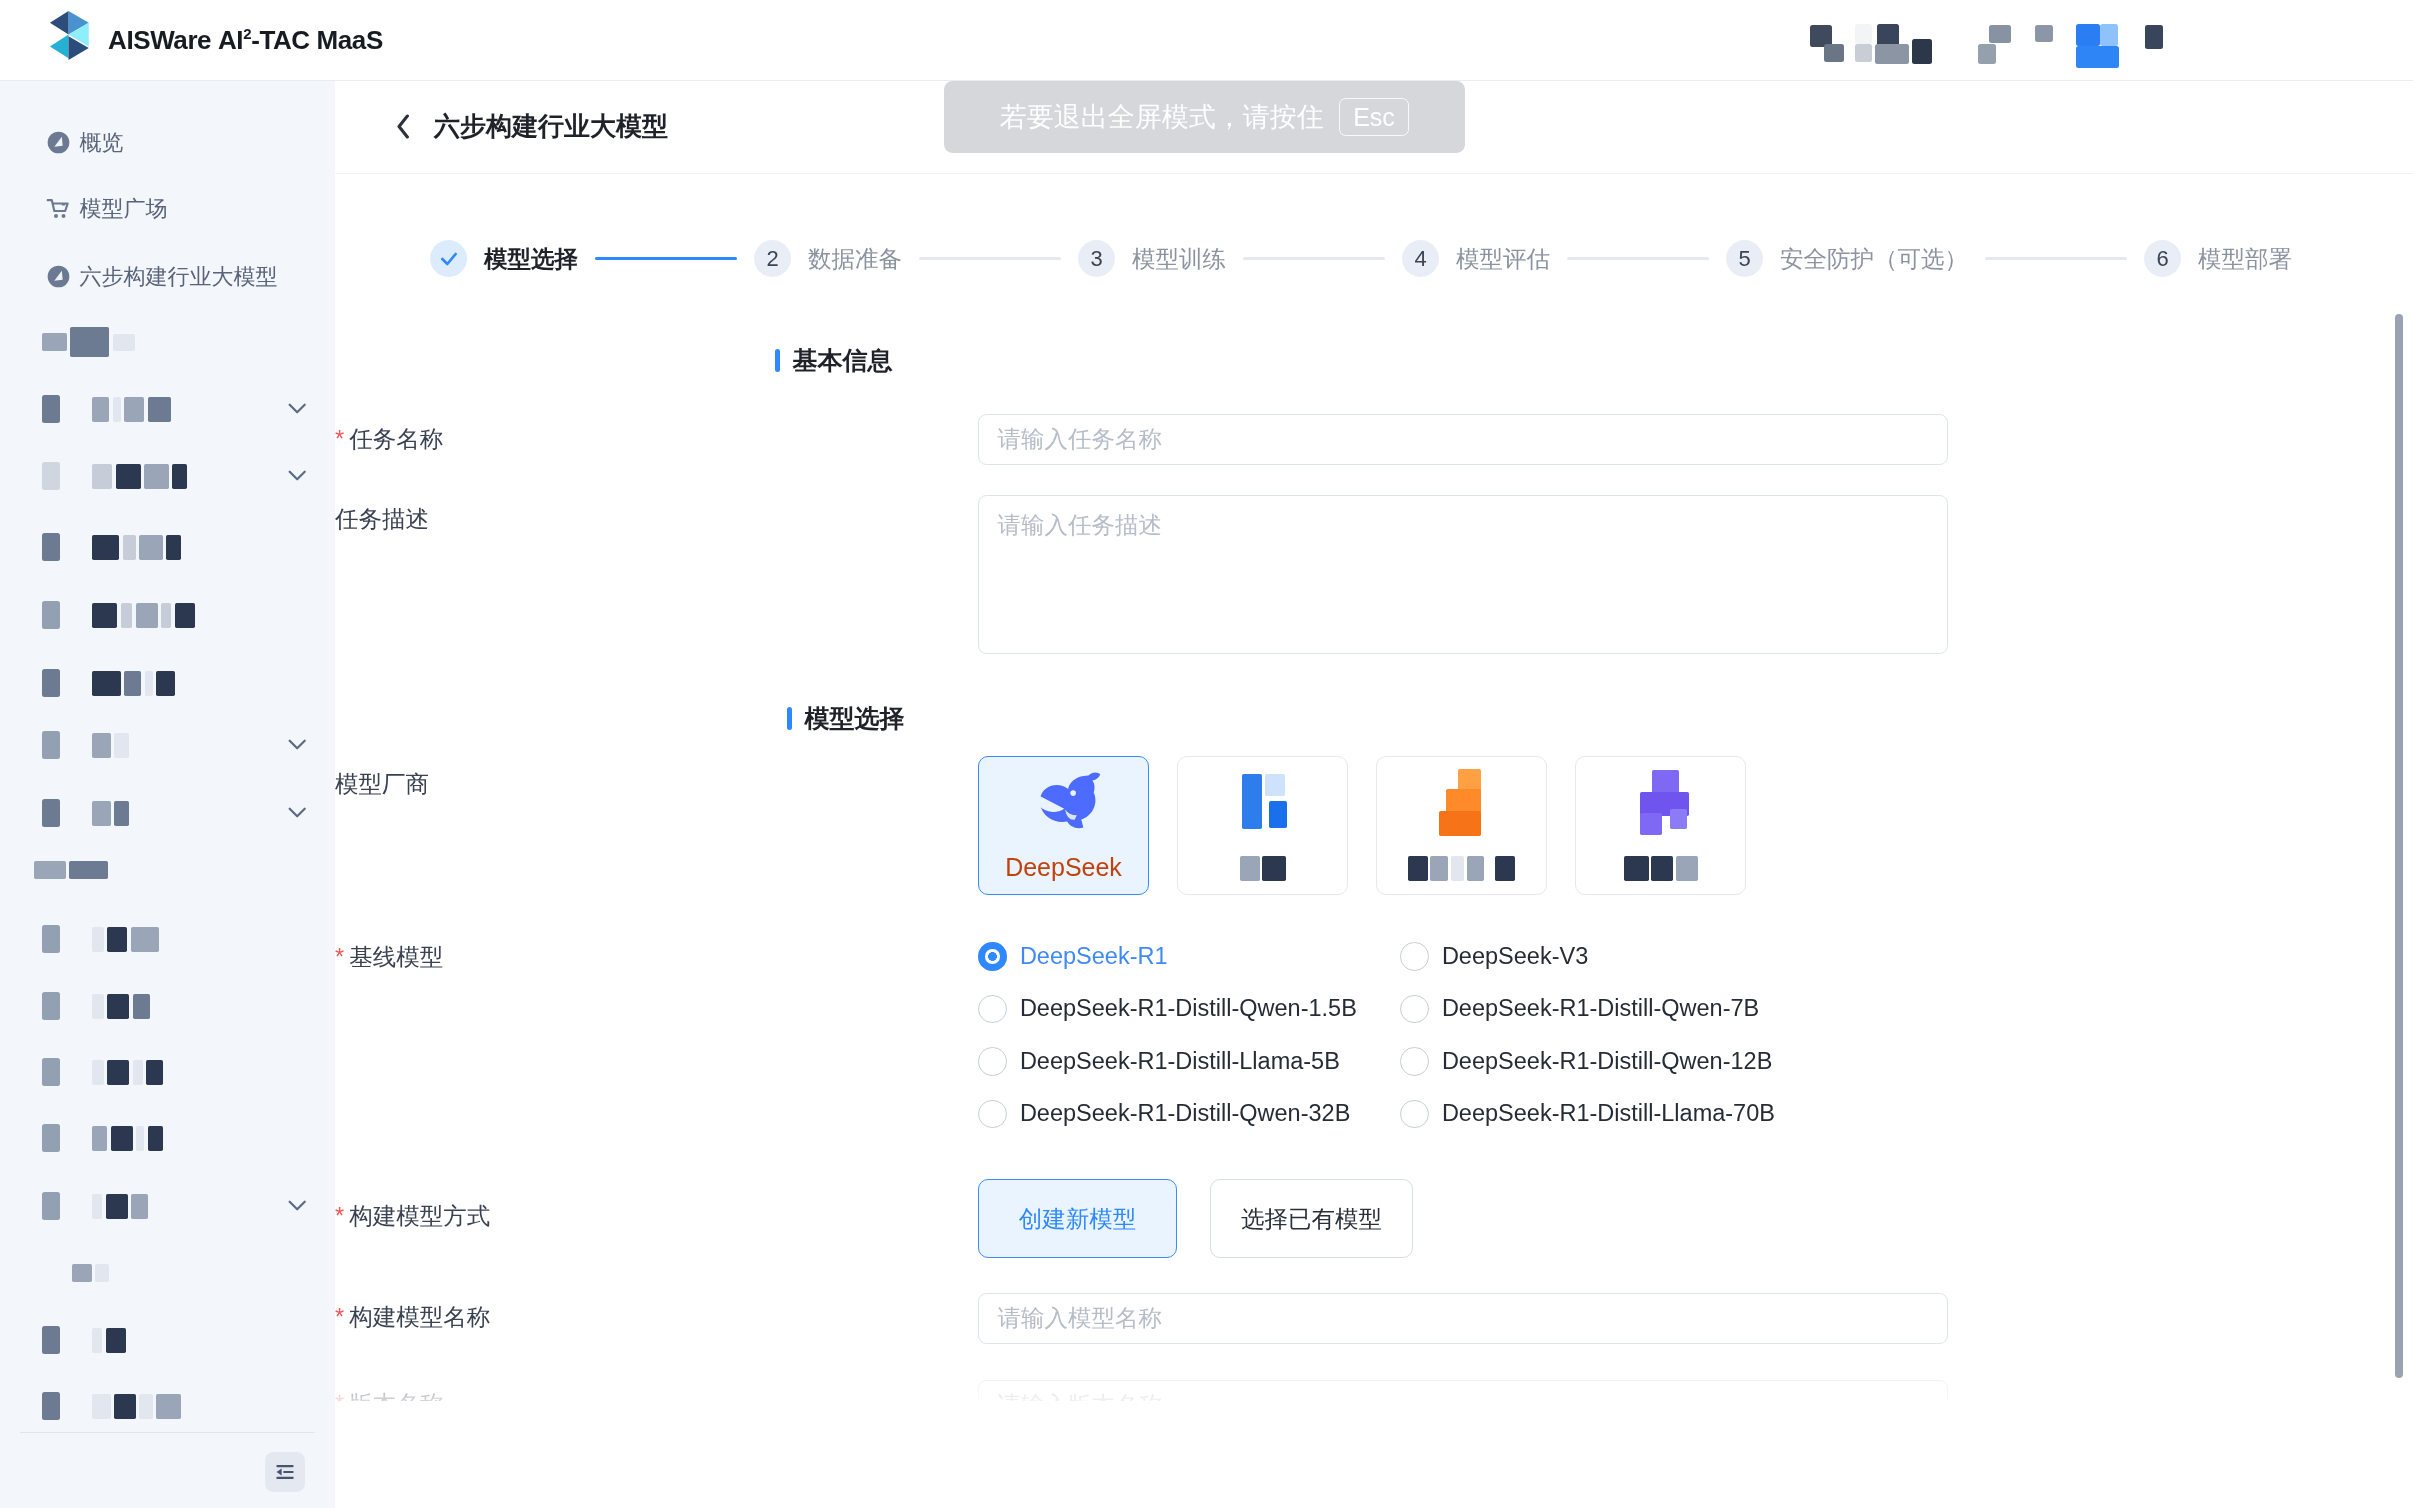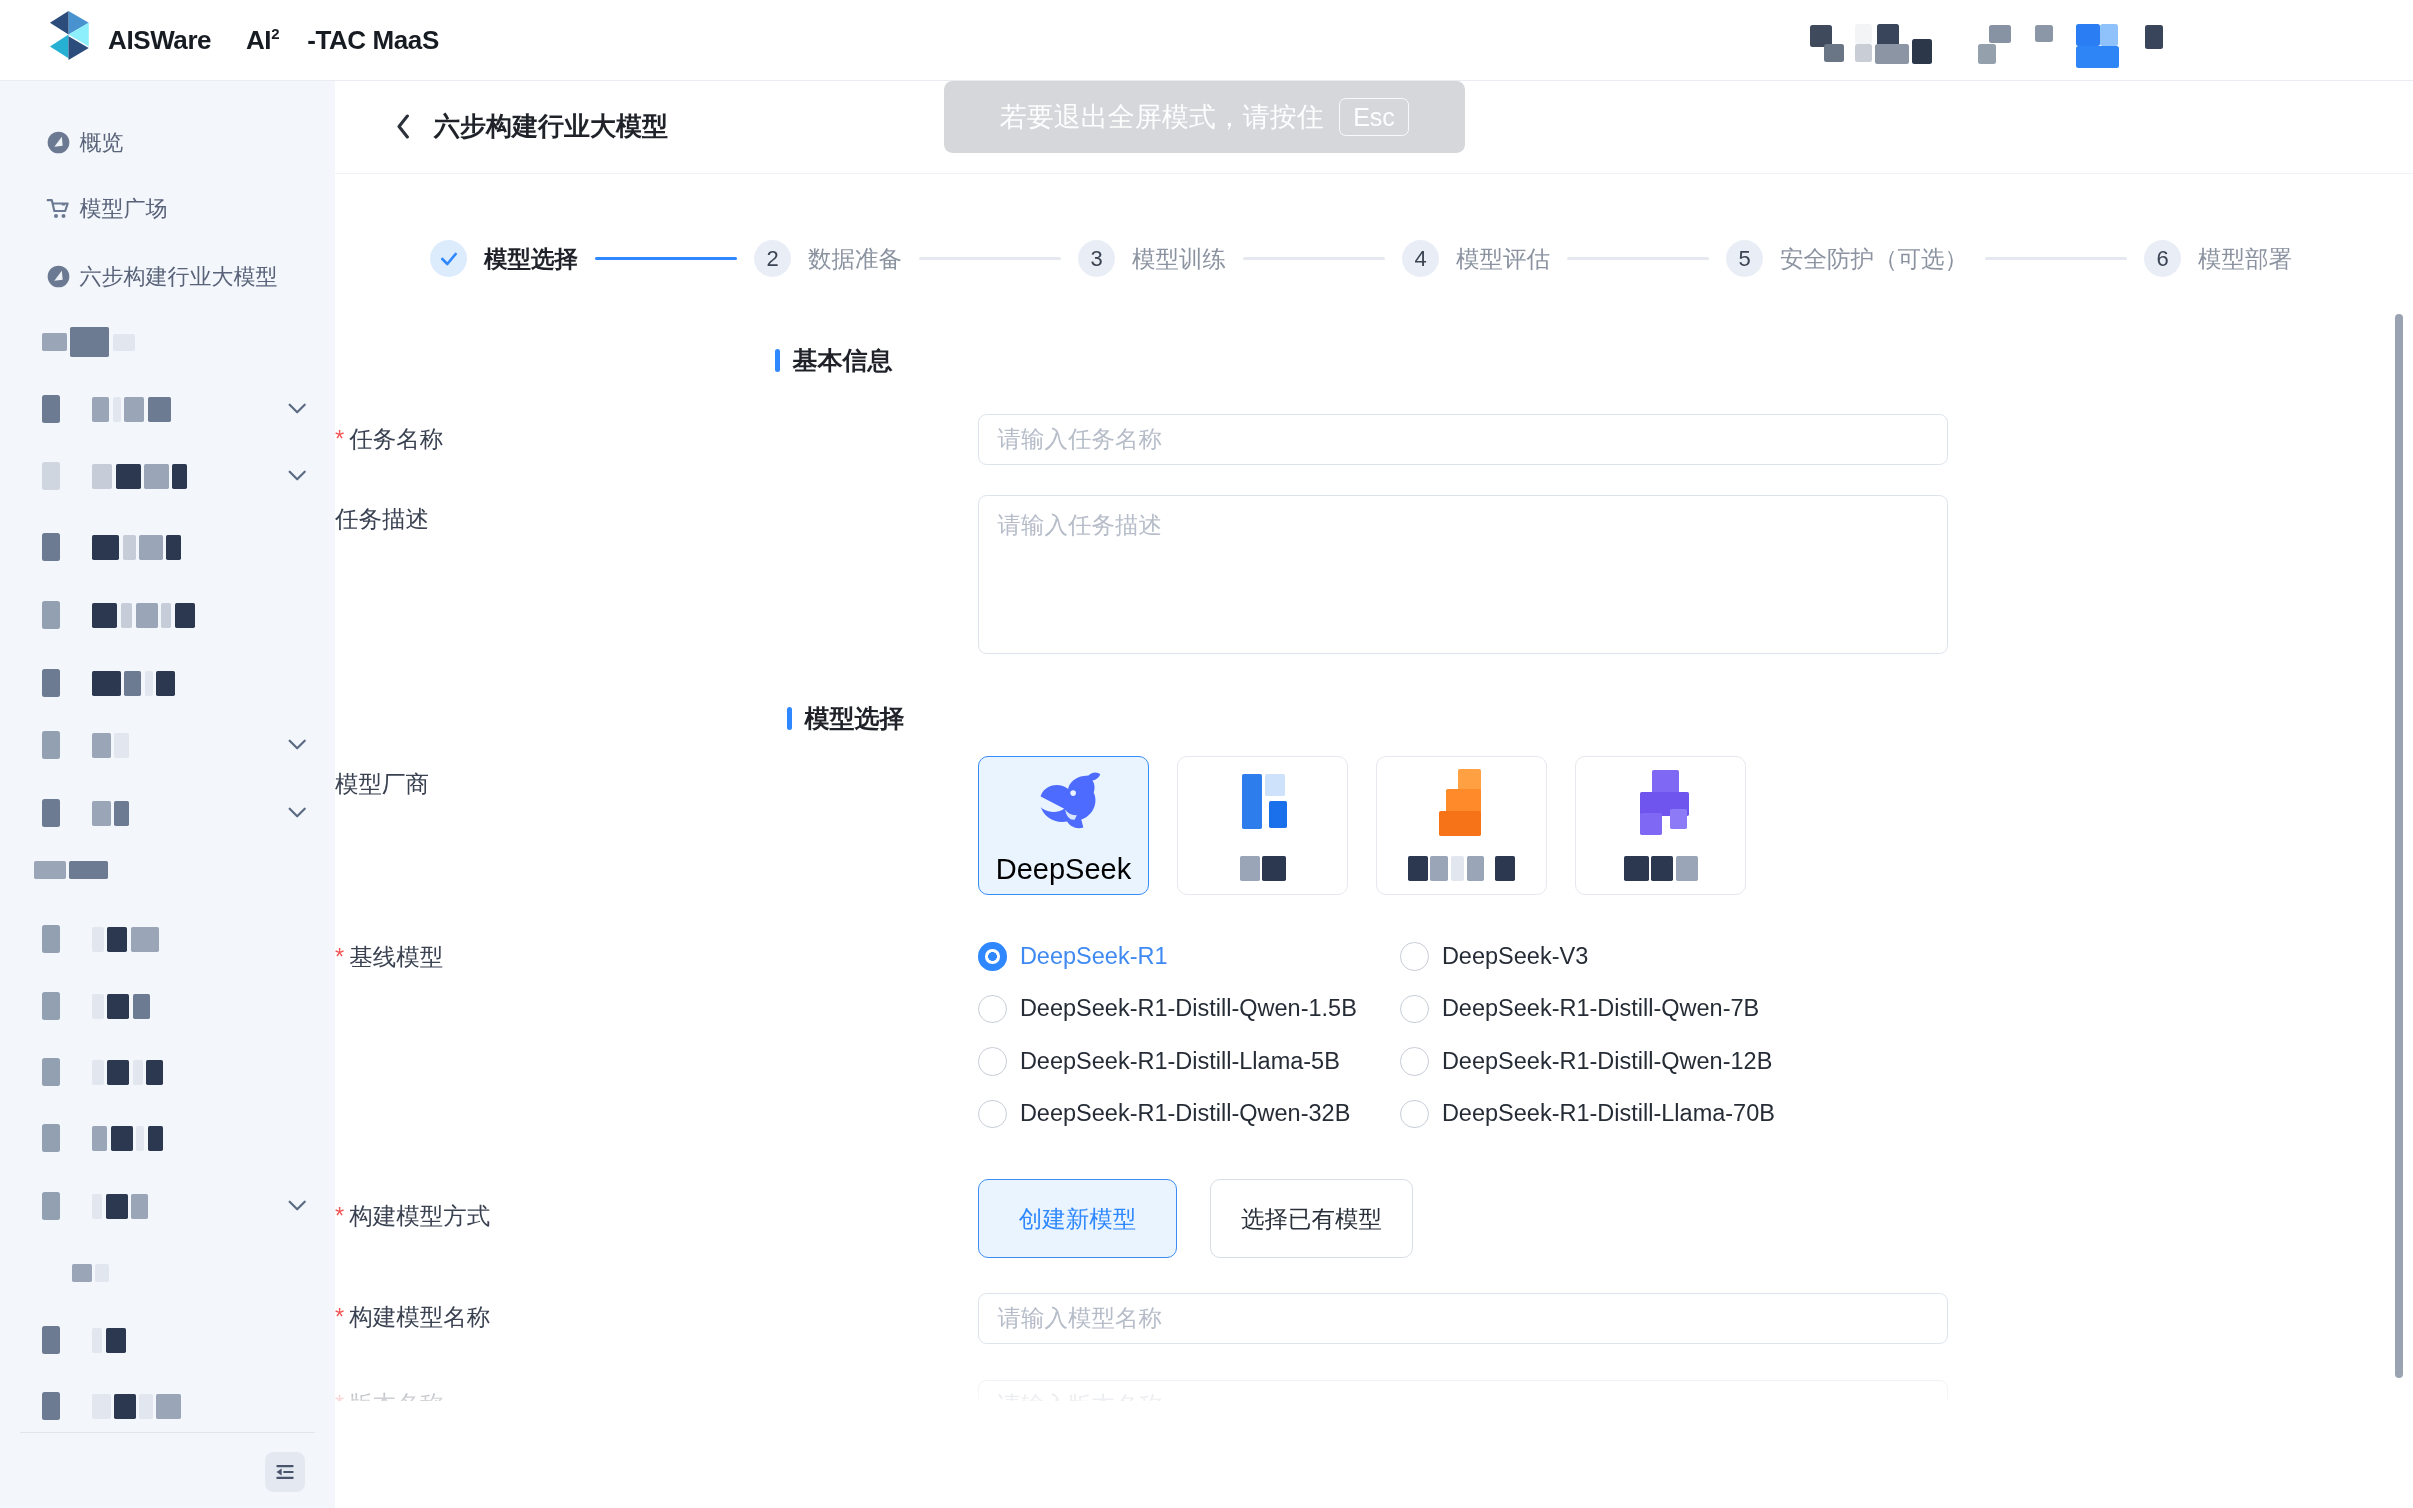--- a/index.html
+++ b/index.html
@@ -7,21 +7,21 @@
     width:2413px;height:1508px;position:relative;overflow:hidden;
     background:#ffffff;
     font-family:"Liberation Sans","DejaVu Sans",sans-serif;
     -webkit-font-smoothing:antialiased;
   }
 
   
   #topbar{position:absolute;left:0;top:0;width:2413px;height:80px;background:#fff;border-bottom:0.8px solid #e9edf3;z-index:20;}
   .brand{position:absolute;left:44px;top:10px;display:flex;align-items:center;gap:15px;height:60px;}
   .brand-text{font-size:26px;color:#171b22;font-weight:700;letter-spacing:-0.4px;}
-  .brand-text .b2{font-weight:800;margin-left:28px;}
+  .brand-text .b2{font-weight:800;}
   .brand-text sup{font-size:15px;font-weight:800;}
   .tb-block{position:absolute;border-radius:2.5px;}
 
   
   #sidebar{position:absolute;left:0;top:80px;width:335px;height:1429px;background:#f3f6fa;z-index:15;}
   .nav-item{position:absolute;left:0;width:100%;height:37px;display:flex;align-items:center;padding-left:46px;gap:8.4px;box-sizing:border-box;color:#59637a;font-size:22px;cursor:pointer;}
   .nav-item .nlabel{white-space:nowrap;}
   .mrow{position:absolute;display:flex;align-items:center;gap:3.4px;height:32px;}
   .micon{width:18.4px;height:28.5px;border-radius:2.5px;flex:none;margin-right:28.5px;}
   .mblock{border-radius:1.7px;flex:none;}
@@ -64,21 +64,21 @@
   .tinput{position:absolute;left:643px;width:970px;height:51px;box-sizing:border-box;border:1.7px solid #dde3ec;border-radius:8.4px;background:#fff;font-size:23.5px;color:#2a303a;padding:0 18.4px;outline:none;font-family:inherit;}
   .tinput::placeholder,textarea::placeholder{color:#b6bdc9;}
   #task-desc{position:absolute;left:643px;top:322px;width:970px;height:159px;box-sizing:border-box;border:1.7px solid #dde3ec;border-radius:8.4px;background:#fff;font-size:23.5px;color:#2a303a;padding:13.4px 18.4px;outline:none;resize:none;font-family:inherit;}
 
   
   #vendors{position:absolute;left:643px;top:583px;display:flex;gap:28px;}
   .vcard{width:171px;height:139px;box-sizing:border-box;border:1.7px solid #e5e8ee;border-radius:10px;background:#fff;position:relative;cursor:pointer;}
   .vcard.sel{border-color:#368cf7;background:#e9f4ff;}
   .vlogo{position:absolute;left:52px;top:11.7px;width:70px;height:72px;}
   .vlogo .lb{position:absolute;border-radius:1.7px;}
-  .vname{position:absolute;left:0;right:0;top:96px;text-align:center;font-size:29px;color:#000000;}
+  .vname{position:absolute;left:0;right:0;top:96px;text-align:center;font-size:25px;color:#c2410c;}
   .vnblocks{position:absolute;left:0;right:0;top:99px;display:flex;justify-content:center;gap:2.5px;height:25px;}
   .vnblocks span{height:25px;border-radius:1.7px;}
   .vwhale{position:absolute;left:49px;top:13.4px;}
 
   
   #radios{position:absolute;left:643px;top:769px;display:grid;grid-template-columns:422px auto;row-gap:24px;}
   .ropt{display:flex;align-items:center;gap:13.4px;height:28.5px;cursor:pointer;}
   .rdot{width:28.5px;height:28.5px;box-sizing:border-box;border-radius:50%;flex:none;border:1.7px solid #c8cdd7;background:#fff;}
   .rdot.sel{border:7.5px solid #2f88ff;background:radial-gradient(circle,#2f88ff 0 4.2px,#fff 4.6px);}
   .rtext{font-size:23.5px;color:#262c36;white-space:nowrap;}

